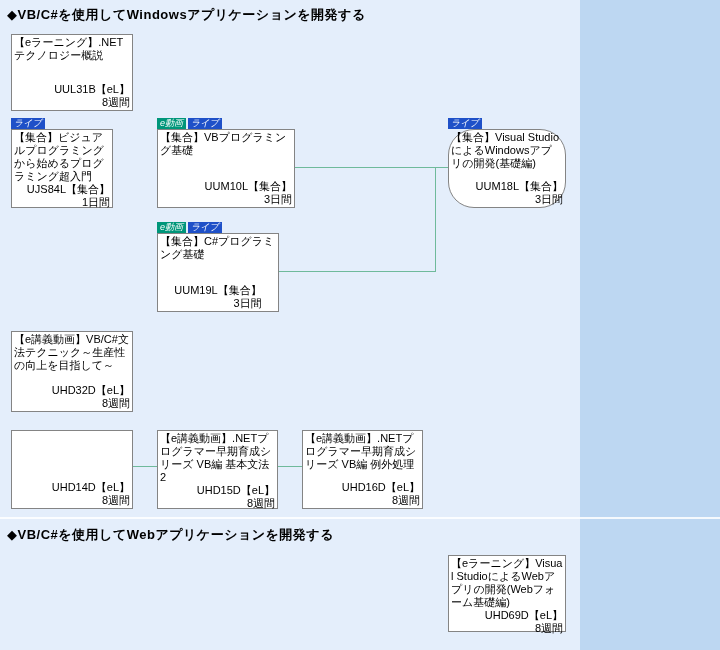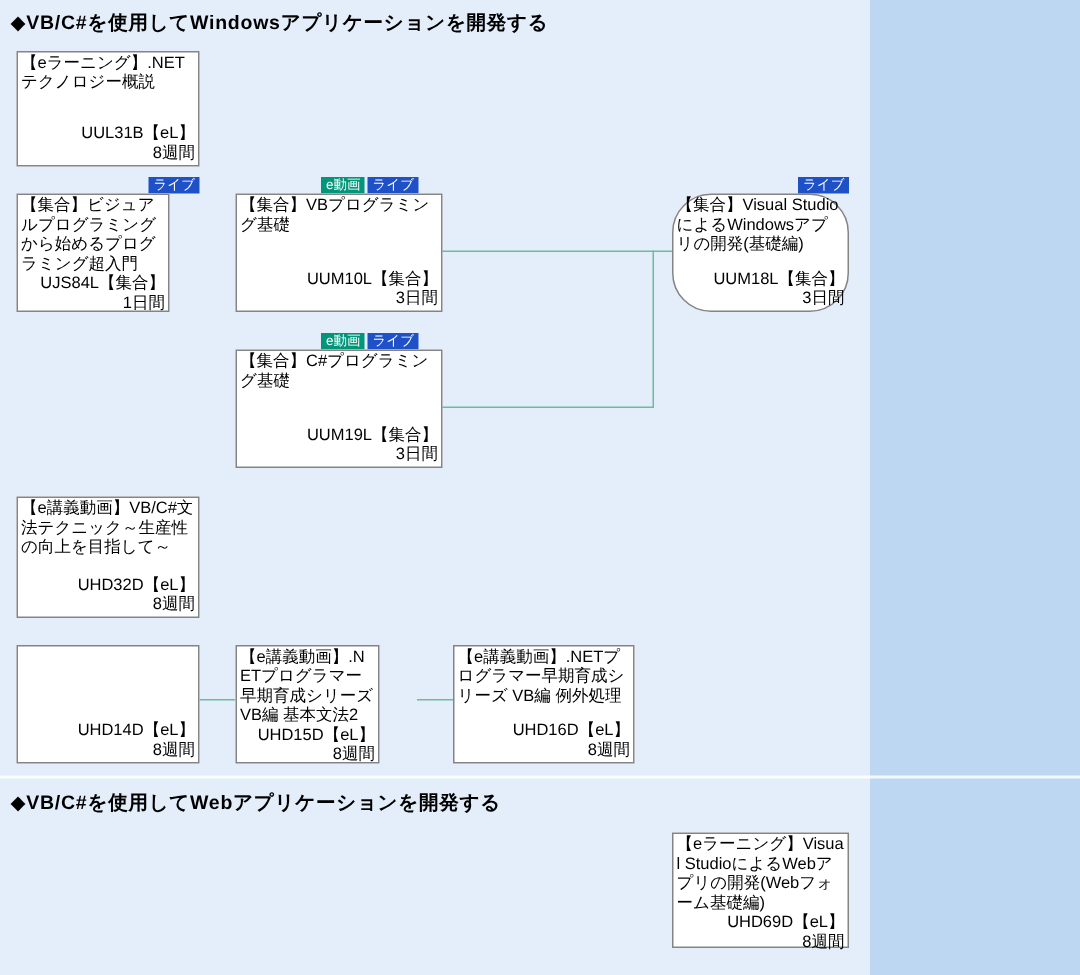--- a/index.html
+++ b/index.html
@@ -15,21 +15,21 @@
     background:rgba(255,255,255,0.85); }
   .section-title { position:absolute; font-size:13px; font-weight:bold;
     white-space:nowrap; letter-spacing:0.5px; }
   .card { position:absolute; background:#fff;
     border:1px solid var(--card-border,#848484); box-sizing:border-box;
     padding:1px 2px; display:flex; flex-direction:column;
     font-size:11px; line-height:13px; cursor:pointer; }
   .card-title { word-break:break-all; }
   .card-meta { margin-top:auto; text-align:right; }
   .badge-row { position:absolute; display:flex; gap:2px;
-    justify-content:flex-end; align-items:flex-end; height:11px; }
+    align-items:flex-end; height:11px;font-style:italic; }
   .badge { font-size:9px; line-height:11px; padding:0 3px; color:#fff;
     white-space:nowrap; }
   .badge.live  { background:var(--badge-live,#1e50c8); }
   .badge.video { background:var(--badge-video,#00967a); }
   .conn { position:absolute; background:var(--line,#6fba9b); }
   .conn.h { height:1px; }
   .conn.v { width:1px; }
 </style>
 </head>
 <body>
@@ -80,21 +80,21 @@
   </div>
 
   <div class="card" style="left:157px; top:129px; width:138px; height:79px;">
     <div class="card-title">【集合】VBプログラミング基礎</div>
     <div class="card-meta">
       <div>UUM10L【集合】</div>
       <div>3日間</div>
     </div>
   </div>
 
-  <div class="card" style="left:157px; top:233px; width:138px; height:79px;">
+  <div class="card" style="left:157px; top:233px; width:122px; height:79px;align-items:center;">
     <div class="card-title">【集合】C#プログラミング基礎</div>
     <div class="card-meta">
       <div>UUM19L【集合】</div>
       <div>3日間</div>
     </div>
   </div>
 
   <div class="card" style="left:448px; top:129px; width:118px; height:79px;border-radius:26px;">
     <div class="card-title">【集合】Visual StudioによるWindowsアプリの開発(基礎編)</div>
     <div class="card-meta">
@@ -111,21 +111,21 @@
     </div>
   </div>
 
   <div class="card" style="left:11px; top:430px; width:122px; height:79px;">
     <div class="card-meta">
       <div>UHD14D【eL】</div>
       <div>8週間</div>
     </div>
   </div>
 
-  <div class="card" style="left:157px; top:430px; width:96px; height:79px;">
+  <div class="card" style="left:157px; top:430px; width:121px; height:79px;">
     <div class="card-title">【e講義動画】.NETプログラマー早期育成シリーズ VB編 基本文法2</div>
     <div class="card-meta">
       <div>UHD15D【eL】</div>
       <div>8週間</div>
     </div>
   </div>
 
   <div class="card" style="left:302px; top:430px; width:121px; height:79px;">
     <div class="card-title">【e講義動画】.NETプログラマー早期育成シリーズ VB編 例外処理</div>
     <div class="card-meta">

